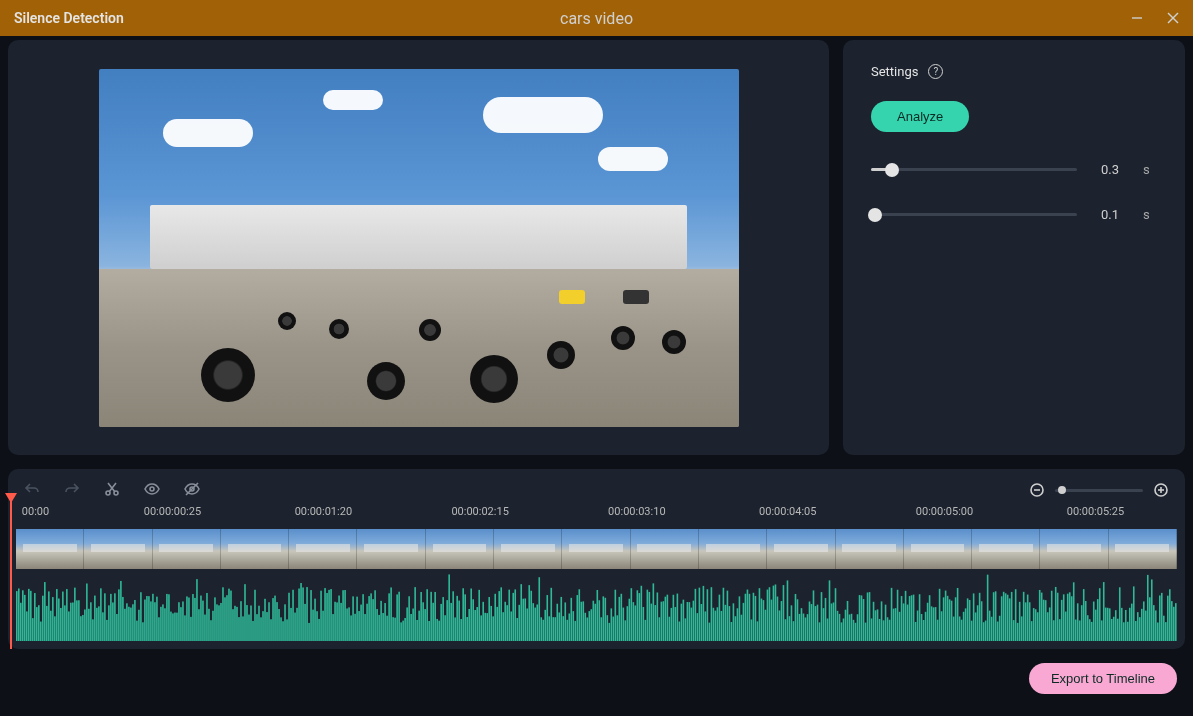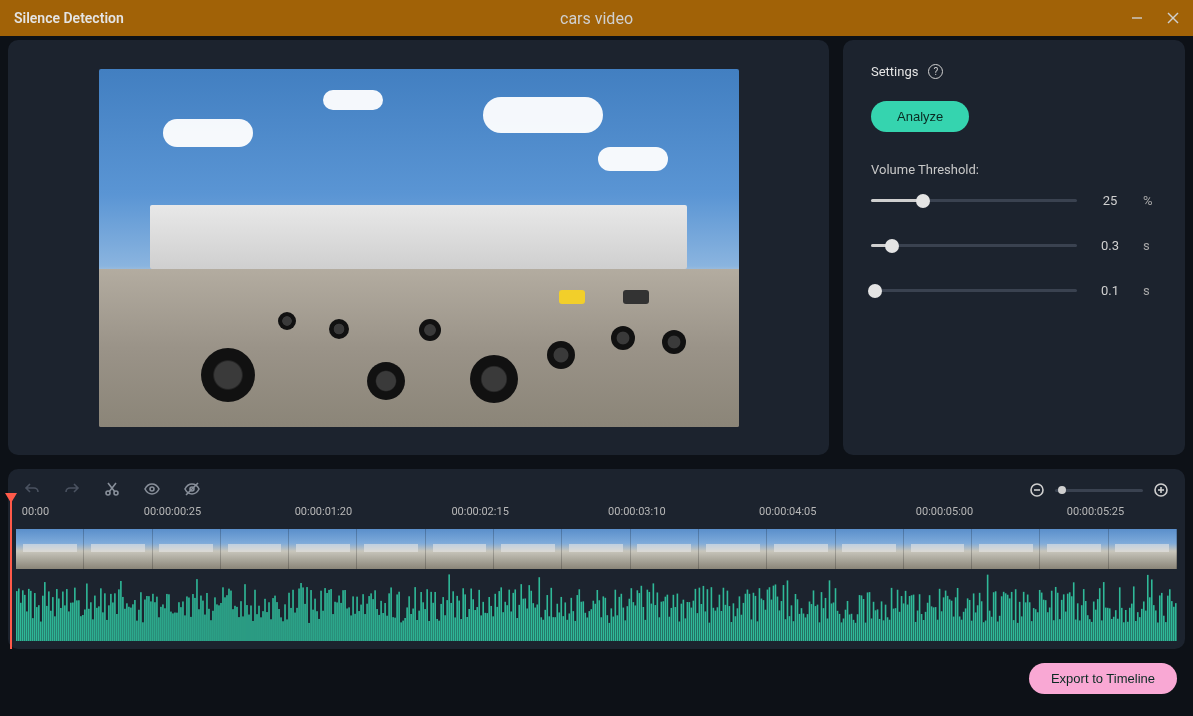--- a/index.html
+++ b/index.html
@@ -104,31 +104,20 @@
     </div>
   </div>
 
   <div class="right">
     <div class="sethdr">
       <span>Settings</span>
       <span class="q">?</span>
     </div>
     <button class="analyze">Analyze</button>
 
-    <div class="param">
-      <div class="label">Volume Threshold:</div>
-      <div class="row">
-        <div class="slider">
-            <div class="fill" style="width:25%"></div>
-            <div class="knob" style="left:25%"></div>
-          </div>
-        <span class="valbox">25</span>
-        <span class="unit">%</span>
-      </div>
-    </div>
 
     <div class="param">
       <div class="row">
         <div class="slider">
             <div class="fill" style="width:10%"></div>
             <div class="knob" style="left:10%"></div>
           </div>
         <span class="valbox">0.3</span>
         <span class="unit">s</span>
       </div>

